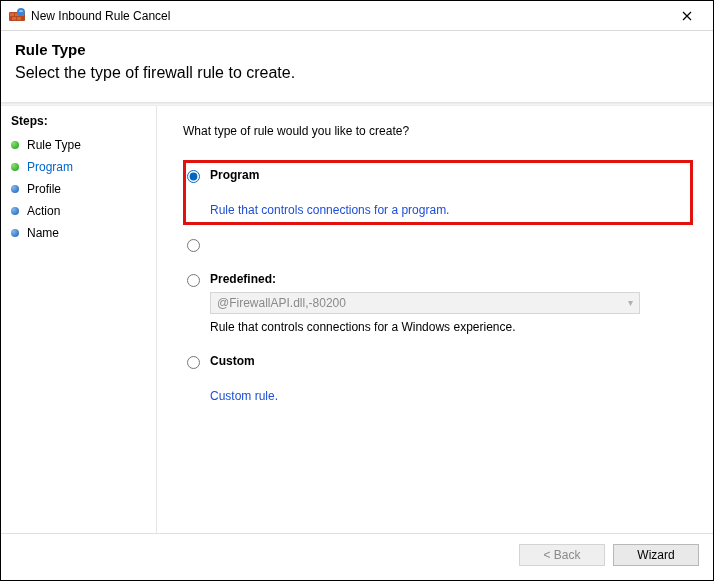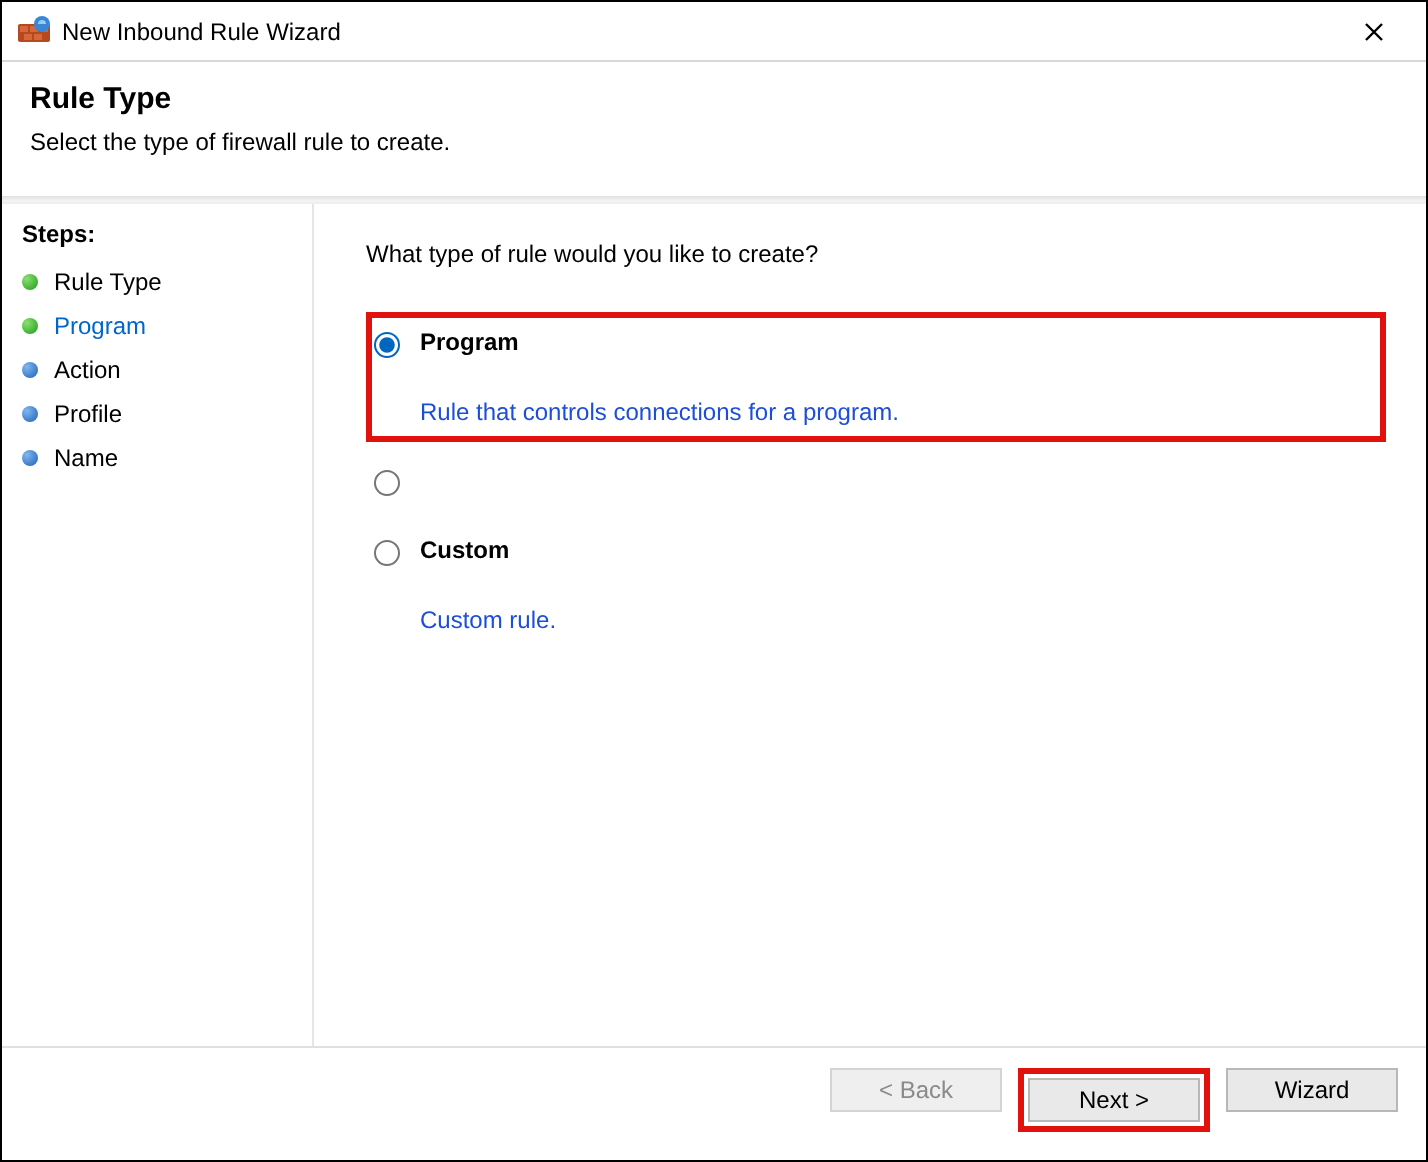--- a/index.html
+++ b/index.html
@@ -43,21 +43,21 @@
   
   .header {
     padding: 10px 14px 12px 14px;
   }
   .header h1 {
     margin: 0 0 6px 0;
     font-size: 15px;
     font-weight: 700;
   }
   .header .subtitle {
-    font-size: 12px;
+    font-size: 16px;
   }
   .header-divider {
     height: 4px;
     margin-top: 8px;
     background: linear-gradient(to bottom, #e0e0e0, #f7f7f7);
     border-bottom: 1px solid #eee;
   }
 
   
   .body {
@@ -176,21 +176,21 @@
       <rect x="0" y="4" width="16" height="9" rx="1" fill="#b54a1f"></rect>
       <rect x="1" y="5" width="4" height="3" fill="#d7673a"></rect>
       <rect x="6" y="5" width="4" height="3" fill="#d7673a"></rect>
       <rect x="11" y="5" width="4" height="3" fill="#d7673a"></rect>
       <rect x="3" y="9" width="4" height="3" fill="#d7673a"></rect>
       <rect x="8" y="9" width="4" height="3" fill="#d7673a"></rect>
       <circle cx="12" cy="4" r="4" fill="#3a86d6"></circle>
       <path d="M10 4 a2 2 0 0 1 4 0" fill="#9ecbf0"></path>
     </svg>
   </span>
-  <span class="title">New Inbound Rule Wizard</span>
+  <span class="title">New Inbound Rule Cancel</span>
   <span class="close">
     <svg viewBox="0 0 10 10" width="10" height="10">
       <path d="M1 1 L9 9 M9 1 L1 9" stroke="#000" stroke-width="1.2"></path>
     </svg>
   </span>
 </div>
 
 <div class="header">
   <h1>Rule Type</h1>
   <div class="subtitle">Select the type of firewall rule to create.</div>
@@ -204,25 +204,25 @@
     <div class="step">
       <span class="bullet green"></span>
       <span class="step-label">Rule Type</span>
     </div>
     <div class="step current">
       <span class="bullet green"></span>
       <span class="step-label">Program</span>
     </div>
     <div class="step">
       <span class="bullet blue"></span>
+      <span class="step-label">Profile</span>
+    </div>
+    <div class="step">
+      <span class="bullet blue"></span>
       <span class="step-label">Action</span>
-    </div>
-    <div class="step">
-      <span class="bullet blue"></span>
-      <span class="step-label">Profile</span>
     </div>
     <div class="step">
       <span class="bullet blue"></span>
       <span class="step-label">Name</span>
     </div>
   </div>
 
   <div class="main">
     <div class="prompt">What type of rule would you like to create?</div>
 
@@ -233,36 +233,44 @@
         <span class="opt-body">
           <div class="opt-title">Program</div>
           <div class="opt-desc">Rule that controls connections for a program.</div>
         </span>
       </label>
 
       <label class="opt">
         <input type="radio" name="ruletype" style="">
       </label>
 
+      <label class="opt disabled">
+        <input type="radio" name="ruletype" style="">
+        <span class="opt-body">
+          <div class="opt-title">Predefined:</div>
+          <div class="predef-select">
+            <span>@FirewallAPI.dll,-80200</span>
+            <span class="chev">▾</span>
+          </div>
+          <div class="opt-desc" style="margin-top:6px">Rule that controls connections for a Windows experience.</div>
+        </span>
+      </label>
 
       <label class="opt">
         <input type="radio" name="ruletype" style="">
         <span class="opt-body">
           <div class="opt-title">Custom</div>
           <div class="opt-desc">Custom rule.</div>
         </span>
       </label>
 
     </div>
   </div>
 </div>
 
 <div class="footer">
   <span class="btn-wrap">
     <button class="btn" disabled="">&lt; Back</button>
   </span>
-  <span class="btn-wrap highlight">
-    <button class="btn">Next &gt;</button>
-  </span>
   <span class="btn-wrap">
     <button class="btn">Wizard</button>
   </span>
 </div>
 
 </body></html>

